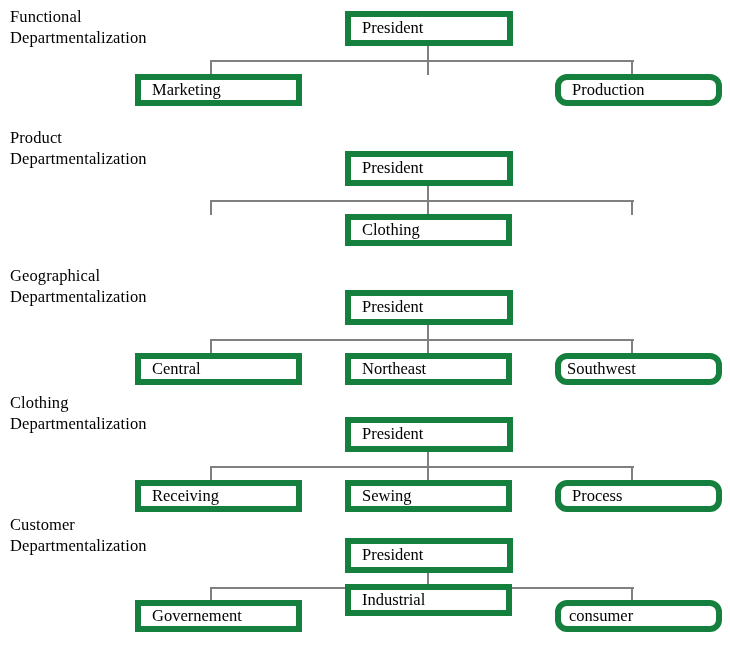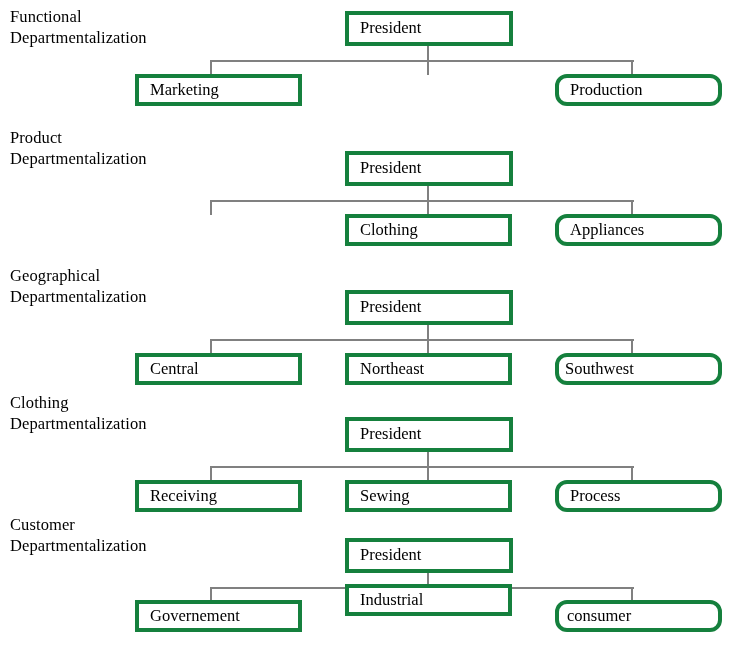--- a/index.html
+++ b/index.html
@@ -43,21 +43,21 @@
     white-space: nowrap;
   }
   .section-label .lbl-line {
     display: block;
   }
 
   
   .node {
     position: absolute;
     box-sizing: border-box;
-    border: 4px solid #15803d;
+    border: 6px solid #15803d;
     background: #ffffff;
     font-size: 16.5px;
     line-height: 1;
     padding-left: 11px;
     display: flex;
     align-items: center;
     overflow: hidden;
     z-index: 3;
   }
 
@@ -115,21 +115,20 @@
 
     <div class="node node-root col-center" style="top:30px;">President</div>
 
     <div class="conn conn-v" style="left:427px;top:64px;height:16px;"></div>
     <div class="conn conn-h" style="left:210px;top:79px;width:424px;"></div>
     <div class="conn conn-v" style="left:210px;top:79px;height:15px;"></div>
     <div class="conn conn-v" style="left:427px;top:79px;height:15px;"></div>
     <div class="conn conn-v" style="left:631px;top:79px;height:15px;"></div>
 
     <div class="node node-child col-center" style="top:93px;">Clothing</div>
-    <div class="node node-child col-right" style="top:93px;">Appliances</div>
   </div>
 
   <div class="section" style="top:259px;height:127px;">
     <div class="section-label">
       <span class="lbl-line">Geographical</span>
       <span class="lbl-line">Departmentalization</span>
     </div>
 
     <div class="node node-root col-center" style="top:31px;">President</div>
 

